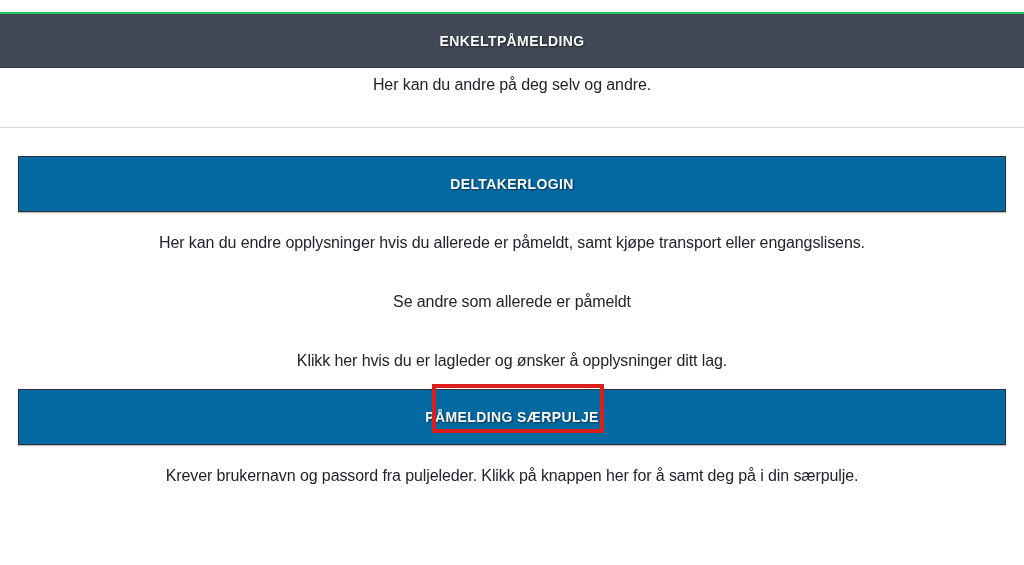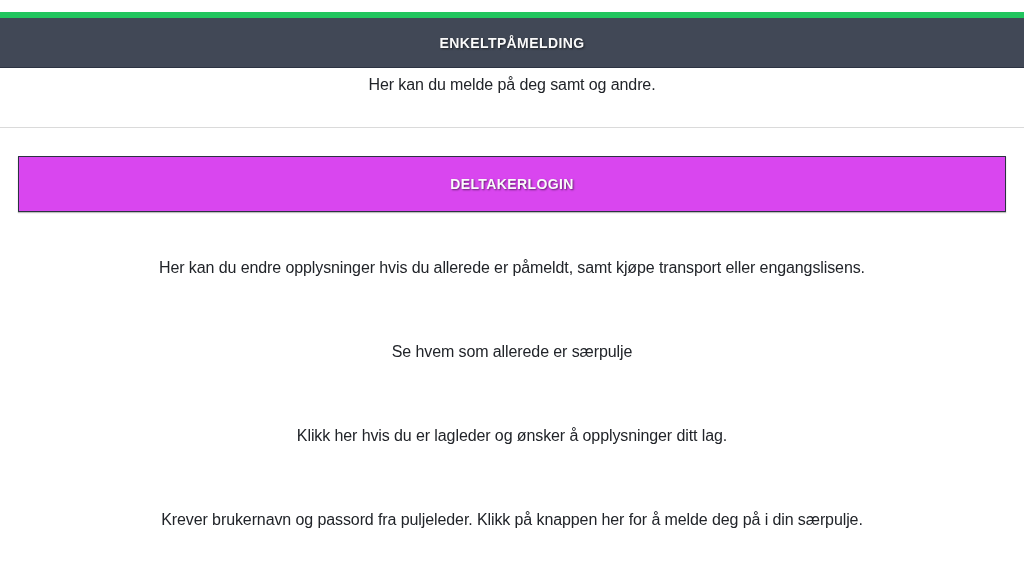--- a/index.html
+++ b/index.html
@@ -11,21 +11,21 @@
     overflow: hidden;
   }
   .page { width: 1024px; height: 565px; position: relative; }
 
   
   .hero-banner {
     margin-top: 12px;
     height: 56px;
     width: 100%;
     background: #414856;
-    border-top: 6px solid #22c55e;
+    border-top: 2px solid #22c55e;
     border-bottom: 1px solid #2c3342;
     display: flex;
     align-items: center;
     justify-content: center;
     cursor: pointer;
   }
   .btn-label {
     color: #fafafa;
     font-size: 14px;
     font-weight: bold;
@@ -48,30 +48,30 @@
     border: none;
     border-top: 1px solid #dadada;
     width: 100%;
   }
 
   .section-block { margin-top: 0; }
   .section-btn {
     position: relative;
     margin: 0 18px;
     height: 56px;
-    background: #d946ef;
+    background: #0369a1;
     border: 1px solid #2c3241;
     box-shadow: 0 1px 1px rgba(0,0,0,0.25);
     display: flex;
     align-items: center;
     justify-content: center;
     cursor: pointer;
   }
   .first-section { margin-top: 28px; }
-  .section-desc { padding: 12px 0 20px 0; margin-top: 36px; }
+  .section-desc { padding: 23px 0 20px 0; }
 
   
   .highlight-box {
     position: absolute;
     left: 50%;
     transform: translateX(calc(-50% + 6px));
     top: -6px;
     width: 172px;
     height: 49px;
     border: 4px solid #dc1d1d;
@@ -79,36 +79,40 @@
   }
 </style>
 </head>
 <body>
 
 <div class="page">
 
   <div class="hero-banner">
     <span class="btn-label">ENKELTPÅMELDING</span>
   </div>
-  <p class="desc hero-desc">Her kan du melde på deg samt og andre.</p>
+  <p class="desc hero-desc">Her kan du andre på deg selv og andre.</p>
 
   <hr class="divider">
 
   <div class="section-block">
     <div class="section-btn first-section">
       <span class="btn-label">DELTAKERLOGIN</span>
     </div>
     <p class="desc section-desc">Her kan du endre opplysninger hvis du allerede er påmeldt, samt kjøpe transport eller engangslisens.</p>
   </div>
 
   <div class="section-block">
-    <p class="desc section-desc">Se hvem som allerede er særpulje</p>
+    <p class="desc section-desc">Se andre som allerede er påmeldt</p>
   </div>
 
   <div class="section-block">
     <p class="desc section-desc">Klikk her hvis du er lagleder og ønsker å opplysninger ditt lag.</p>
   </div>
 
   <div class="section-block">
-    <p class="desc section-desc">Krever brukernavn og passord fra puljeleder. Klikk på knappen her for å melde deg på i din særpulje.</p>
+    <div class="section-btn">
+      <span class="btn-label">PÅMELDING SÆRPULJE</span>
+      <div class="highlight-box"></div>
+    </div>
+    <p class="desc section-desc">Krever brukernavn og passord fra puljeleder. Klikk på knappen her for å samt deg på i din særpulje.</p>
   </div>
 
 </div>
 
 </body></html>

